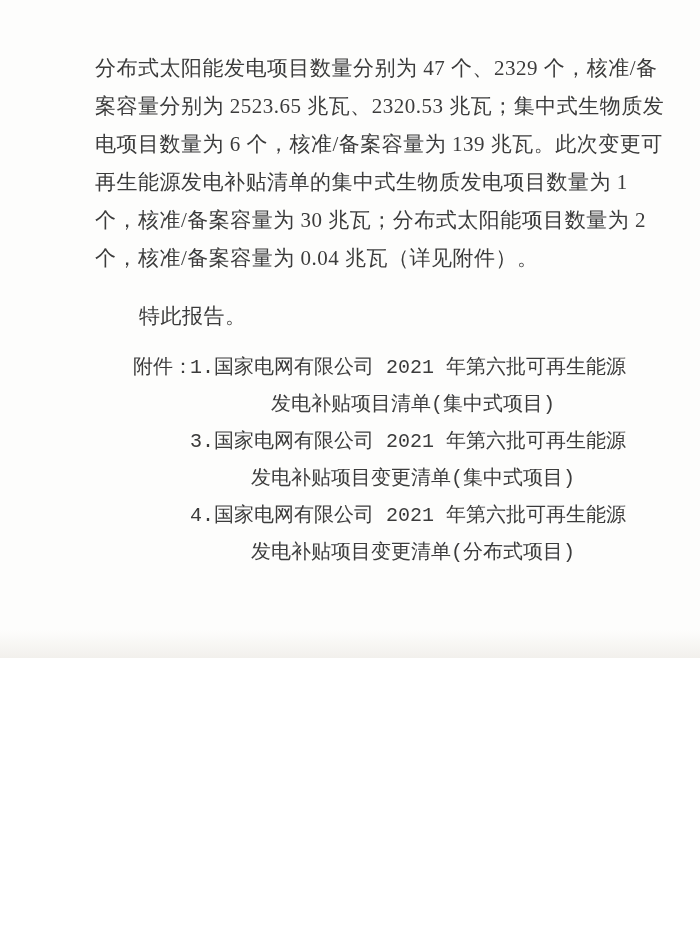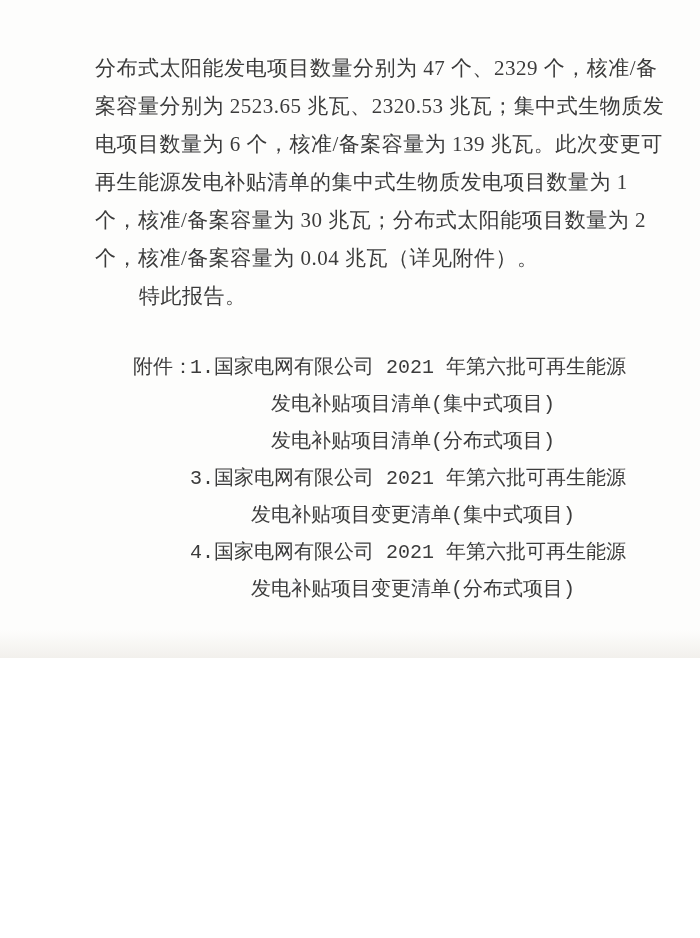--- a/index.html
+++ b/index.html
@@ -17,21 +17,21 @@
     position: absolute;
     left: 95px;
     top: 49px;
     width: 525px;
     font-size: 21px;
     line-height: 38px;
     letter-spacing: 0.5px;
     white-space: nowrap;
   }
   .para .line { height: 38px; }
-  .closing-line { margin-left: 44px; }
+  .closing-line { margin-left: 44px; margin-top: 20px; }
   
   .attachments {
     position: absolute;
     left: 133px;
     top: 349px;
     font-size: 20px;
     line-height: 37px;
     white-space: nowrap;
     font-family: Liberation Mono, monospace;
   }
@@ -120,21 +120,20 @@
   </div>
 
   <div class="attachments">
     <span class="att-label">附件：</span>
     <div class="att-items">
       <div class="att-item">
         <div class="att-line">1.国家电网有限公司 2021 年第六批可再生能源</div>
         <div class="att-line att-wrap">发电补贴项目清单(集中式项目)</div>
       </div>
       <div class="att-item">
-        <div class="att-line att-wrap">发电补贴项目清单(分布式项目)</div>
       </div>
       <div class="att-item">
         <div class="att-line">3.国家电网有限公司 2021 年第六批可再生能源</div>
         <div class="att-line att-wrap">发电补贴项目变更清单(集中式项目)</div>
       </div>
       <div class="att-item">
         <div class="att-line">4.国家电网有限公司 2021 年第六批可再生能源</div>
         <div class="att-line att-wrap">发电补贴项目变更清单(分布式项目)</div>
       </div>
     </div>

